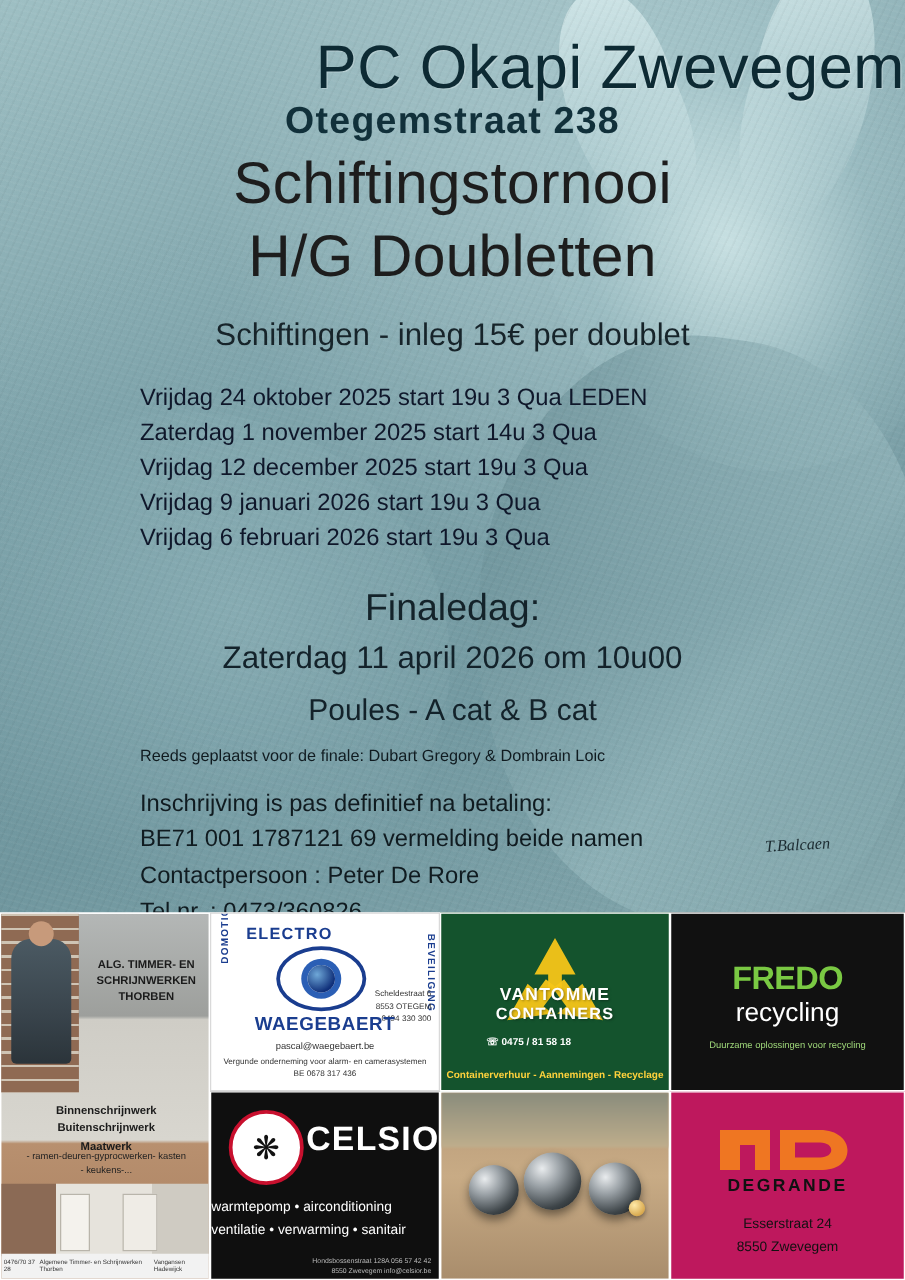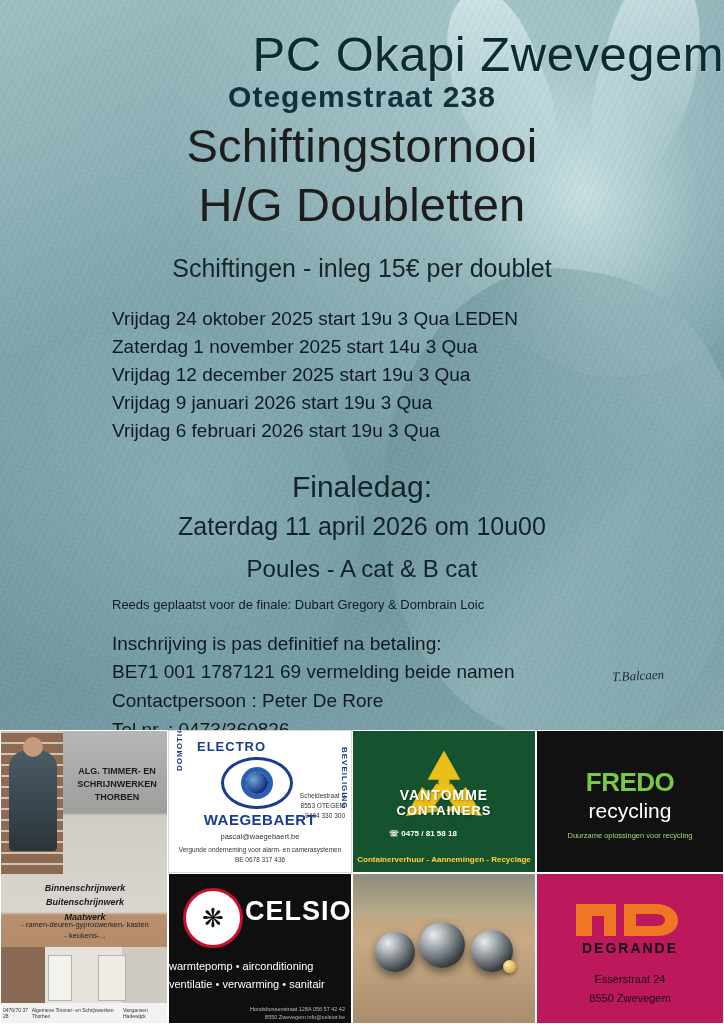--- a/index.html
+++ b/index.html
@@ -503,21 +503,21 @@
   <div class="signature">T.Balcaen</div>
 
   <div class="sponsors">
 
     <div class="sp sp-thorben">
       <div class="thorben-brick"></div>
       <div class="thorben-person"></div>
       <div class="thorben-txt1" style="white-space: pre-line;">ALG. TIMMER- EN
 SCHRIJNWERKEN
 THORBEN</div>
-      <div class="thorben-txt2" style="white-space: pre-line; font-style: italic;">Binnenschrijnwerk
+      <div class="thorben-txt2" style="white-space: pre-line;">Binnenschrijnwerk
 Buitenschrijnwerk
 Maatwerk</div>
       <div class="thorben-txt3" style="white-space: pre-line;">- ramen-deuren-gyprocwerken- kasten
 - keukens-...</div>
       <div class="thorben-photo"></div>
       <div class="thorben-foot">
         <span>0476/70 37 28</span>
         <span>Algemene Timmer- en Schrijnwerken Thorben</span>
         <span>Vangansen Hadewijck</span>
       </div>

